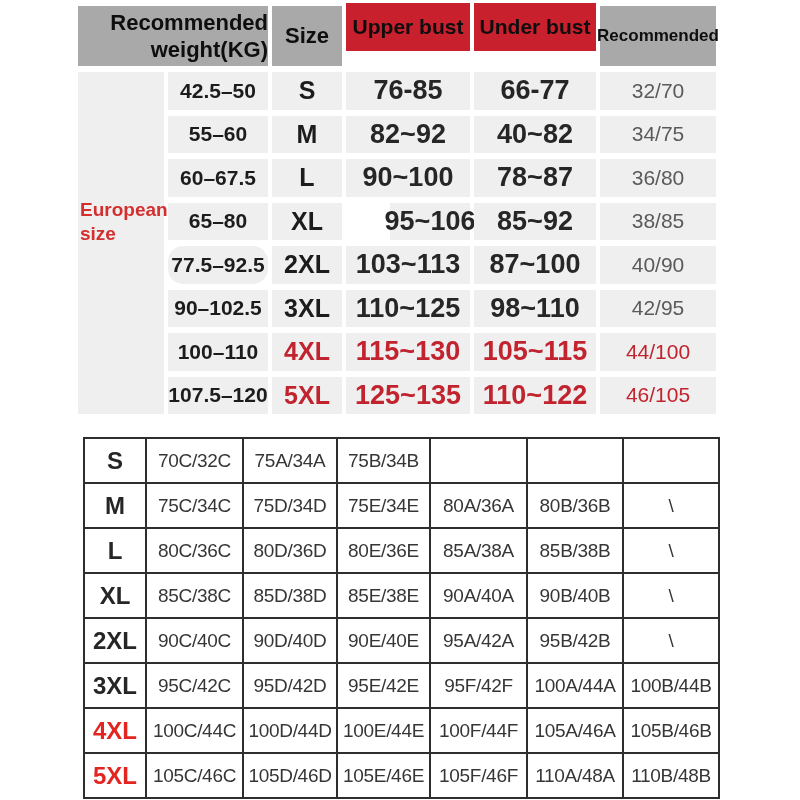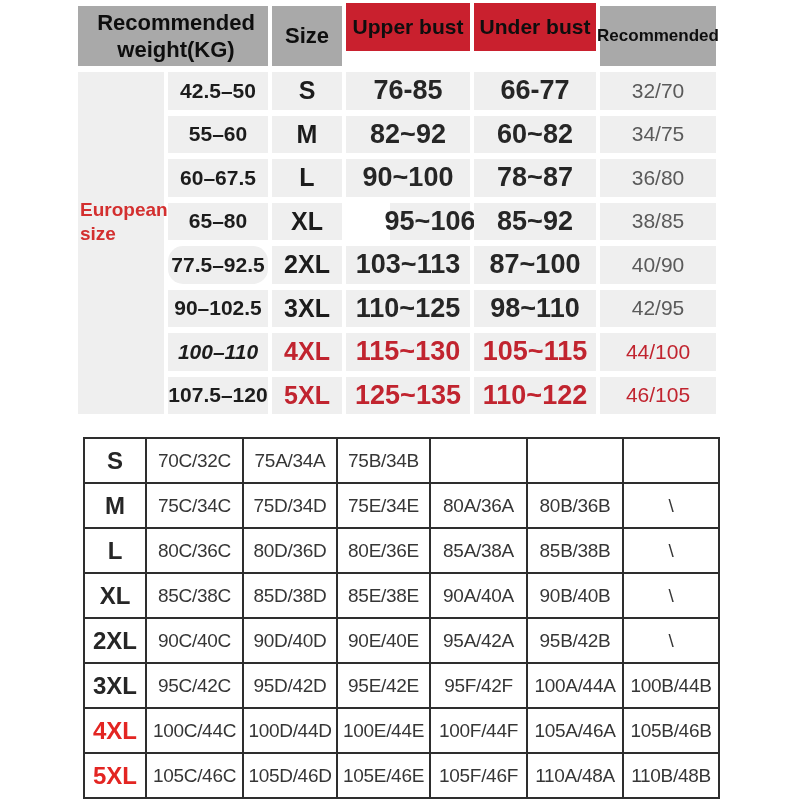--- a/index.html
+++ b/index.html
@@ -15,21 +15,21 @@
   
   .top-table{
     position:absolute;left:78px;top:6px;width:638px;
     display:grid;
     grid-template-columns:86px 100px 70px 124px 122px 116px;
     grid-template-rows:60px repeat(8,37.5px);
     column-gap:4px;row-gap:6px;
   }
   .h{background:var(--header-gray);color:#0e0e0e;font-weight:700;
      display:flex;align-items:center;justify-content:center;text-align:center;}
-  .h-weight{grid-column:1/3;grid-row:1;justify-content:flex-start;text-align:center;
+  .h-weight{grid-column:1/3;grid-row:1;justify-content:flex-start;text-align:right;
             padding-left:6px;font-size:22px;line-height:1.25;}
   .h-size{grid-column:3;grid-row:1;font-size:22px;}
   .h-red{background:var(--header-red);position:relative;top:-3px;height:48px;font-size:21px;}
   .h-upper{grid-column:4;grid-row:1;}
   .h-under{grid-column:5;grid-row:1;}
   .h-rec{grid-column:6;grid-row:1;font-size:17px;}
   .side-strip{grid-column:1;grid-row:2/10;background:var(--row-bg);position:relative;}
   .side-label{position:absolute;left:2px;top:126px;font-size:19px;font-weight:700;
               color:var(--side-label-red);line-height:1.25;}
   .c{background:var(--row-bg);display:flex;align-items:center;justify-content:center;}
@@ -67,21 +67,21 @@
       <div class="side-label">European size</div>
     </div>
   <div class="c c-weight" style="grid-area: 2 / 2;">42.5–50</div>
       <div class="c c-size" style="grid-area: 2 / 3;">S</div>
       <div class="c c-bust" style="grid-area: 2 / 4;">76-85</div>
       <div class="c c-bust" style="grid-area: 2 / 5;">66-77</div>
       <div class="c c-rec" style="grid-area: 2 / 6;">32/70</div>
       <div class="c c-weight" style="grid-area: 3 / 2;">55–60</div>
       <div class="c c-size" style="grid-area: 3 / 3;">M</div>
       <div class="c c-bust" style="grid-area: 3 / 4;">82~92</div>
-      <div class="c c-bust" style="grid-area: 3 / 5;">60~82</div>
+      <div class="c c-bust" style="grid-area: 3 / 5;">40~82</div>
       <div class="c c-rec" style="grid-area: 3 / 6;">34/75</div>
       <div class="c c-weight" style="grid-area: 4 / 2;">60–67.5</div>
       <div class="c c-size" style="grid-area: 4 / 3;">L</div>
       <div class="c c-bust" style="grid-area: 4 / 4;">90~100</div>
       <div class="c c-bust" style="grid-area: 4 / 5;">78~87</div>
       <div class="c c-rec" style="grid-area: 4 / 6;">36/80</div>
       <div class="c c-weight" style="grid-area: 5 / 2;">65–80</div>
       <div class="c c-size" style="grid-area: 5 / 3;">XL</div>
       <div class="c c-bust" style="grid-area: 5 / 4; margin-left: 44px;">95~106</div>
       <div class="c c-bust" style="grid-area: 5 / 5;">85~92</div>
@@ -89,21 +89,21 @@
       <div class="c c-weight" style="grid-area: 6 / 2; border-radius: 15px;">77.5–92.5</div>
       <div class="c c-size" style="grid-area: 6 / 3;">2XL</div>
       <div class="c c-bust" style="grid-area: 6 / 4;">103~113</div>
       <div class="c c-bust" style="grid-area: 6 / 5;">87~100</div>
       <div class="c c-rec" style="grid-area: 6 / 6;">40/90</div>
       <div class="c c-weight" style="grid-area: 7 / 2;">90–102.5</div>
       <div class="c c-size" style="grid-area: 7 / 3;">3XL</div>
       <div class="c c-bust" style="grid-area: 7 / 4;">110~125</div>
       <div class="c c-bust" style="grid-area: 7 / 5;">98~110</div>
       <div class="c c-rec" style="grid-area: 7 / 6;">42/95</div>
-      <div class="c c-weight" style="grid-area: 8 / 2; font-style: italic;">100–110</div>
+      <div class="c c-weight" style="grid-area: 8 / 2;">100–110</div>
       <div class="c c-size red-text" style="grid-area: 8 / 3;">4XL</div>
       <div class="c c-bust red-text" style="grid-area: 8 / 4;">115~130</div>
       <div class="c c-bust red-text" style="grid-area: 8 / 5;">105~115</div>
       <div class="c c-rec red-text" style="grid-area: 8 / 6;">44/100</div>
       <div class="c c-weight" style="grid-area: 9 / 2;">107.5–120</div>
       <div class="c c-size red-text" style="grid-area: 9 / 3;">5XL</div>
       <div class="c c-bust red-text" style="grid-area: 9 / 4;">125~135</div>
       <div class="c c-bust red-text" style="grid-area: 9 / 5;">110~122</div>
       <div class="c c-rec red-text" style="grid-area: 9 / 6;">46/105</div>
     </div>

